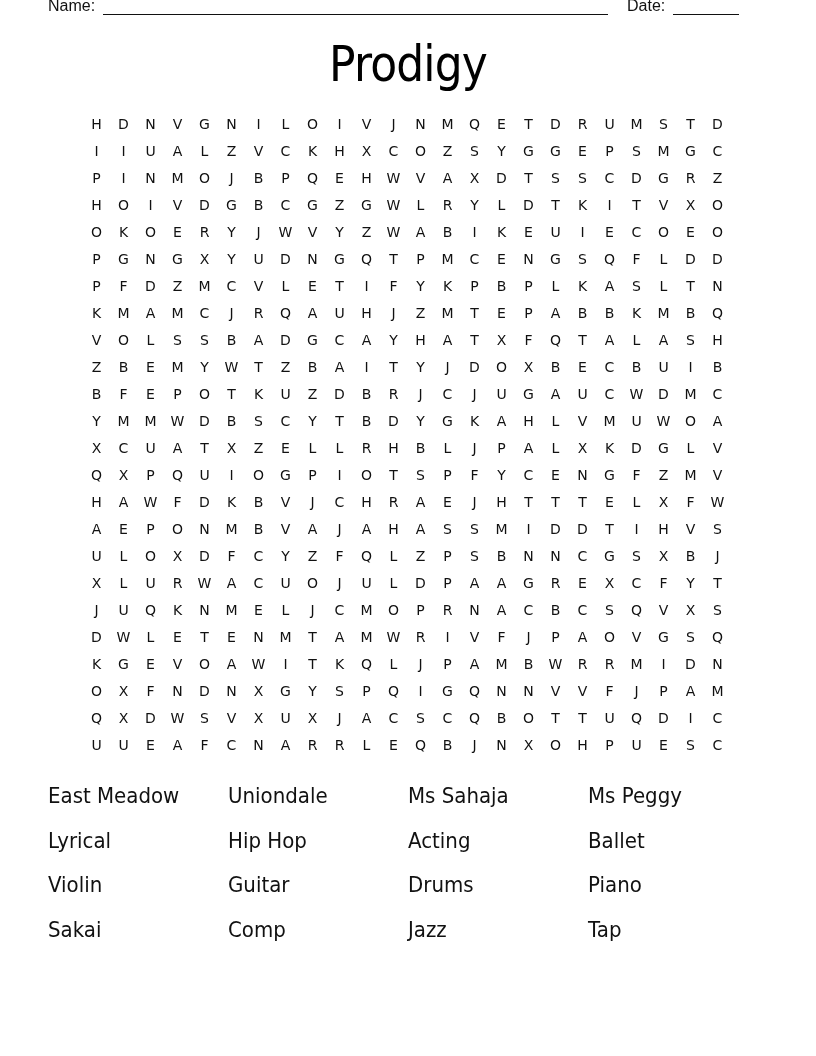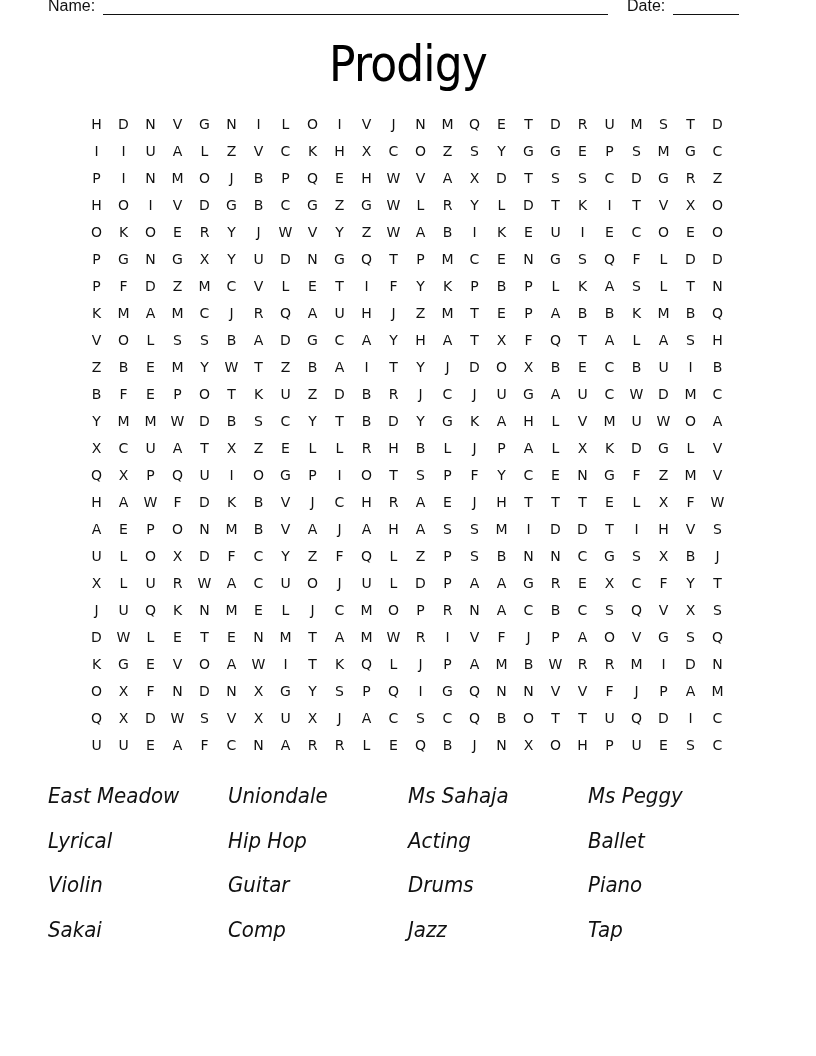--- a/index.html
+++ b/index.html
@@ -21,21 +21,21 @@
     .grid {
       position: absolute; top: 111px; left: 83px;
       display: grid; grid-template-columns: repeat(24, 27px); grid-auto-rows: 27px;
     }
     .cell {
       font-family: "DejaVu Sans", sans-serif; font-size: 14px; line-height: 27px;
       text-align: center; color: #111;
     }
     .wordlist {
       position: absolute; top: 779px; left: 48px;
-      display: grid; grid-template-columns: repeat(4, 180px); grid-auto-rows: 44.5px; font-style: italic;
+      display: grid; grid-template-columns: repeat(4, 180px); grid-auto-rows: 44.5px;
     }
     .word {
       font-family: "DejaVu Sans", sans-serif; font-size: 22px; line-height: 34px;
       color: #111; white-space: nowrap; transform: scaleX(0.9); transform-origin: left center;
     }
   </style>
 </head>
 <body>
 
 <div class="header-line">

